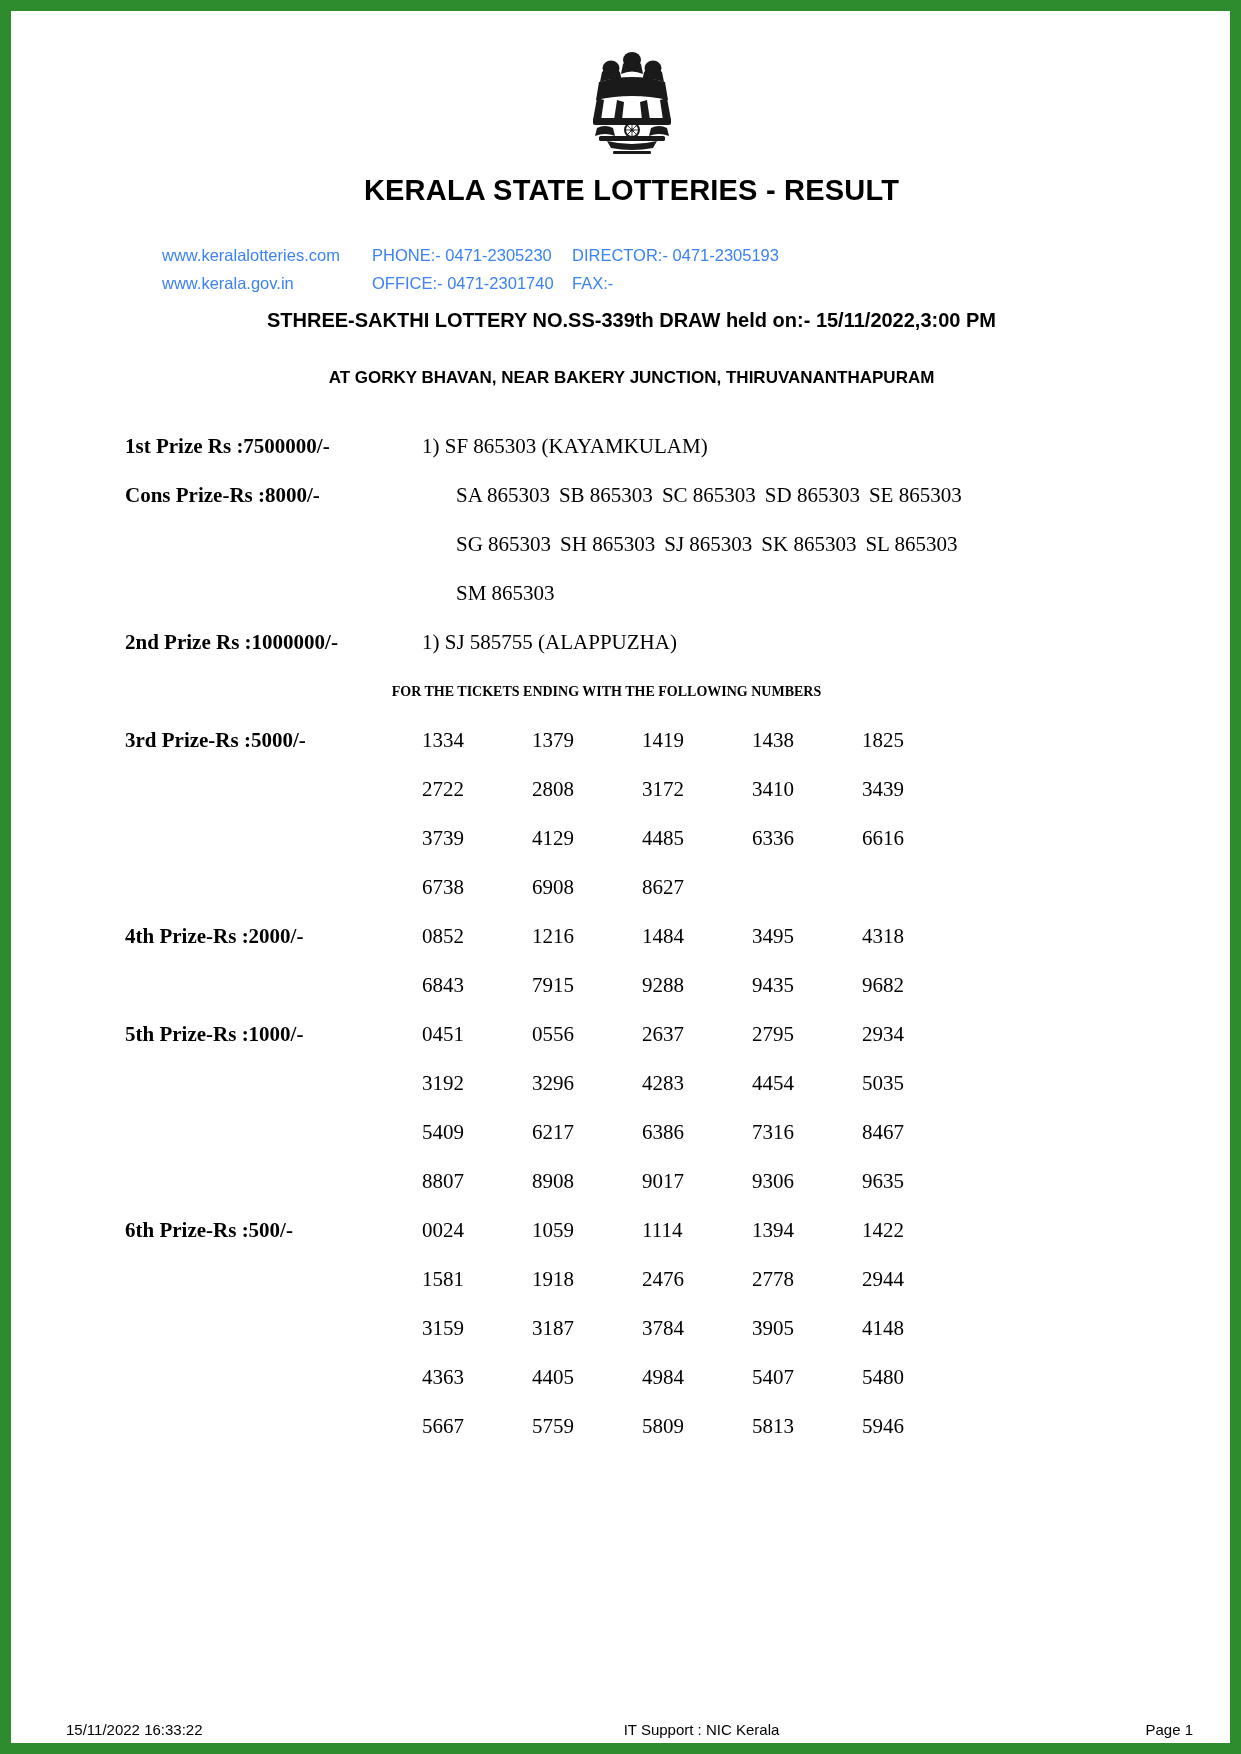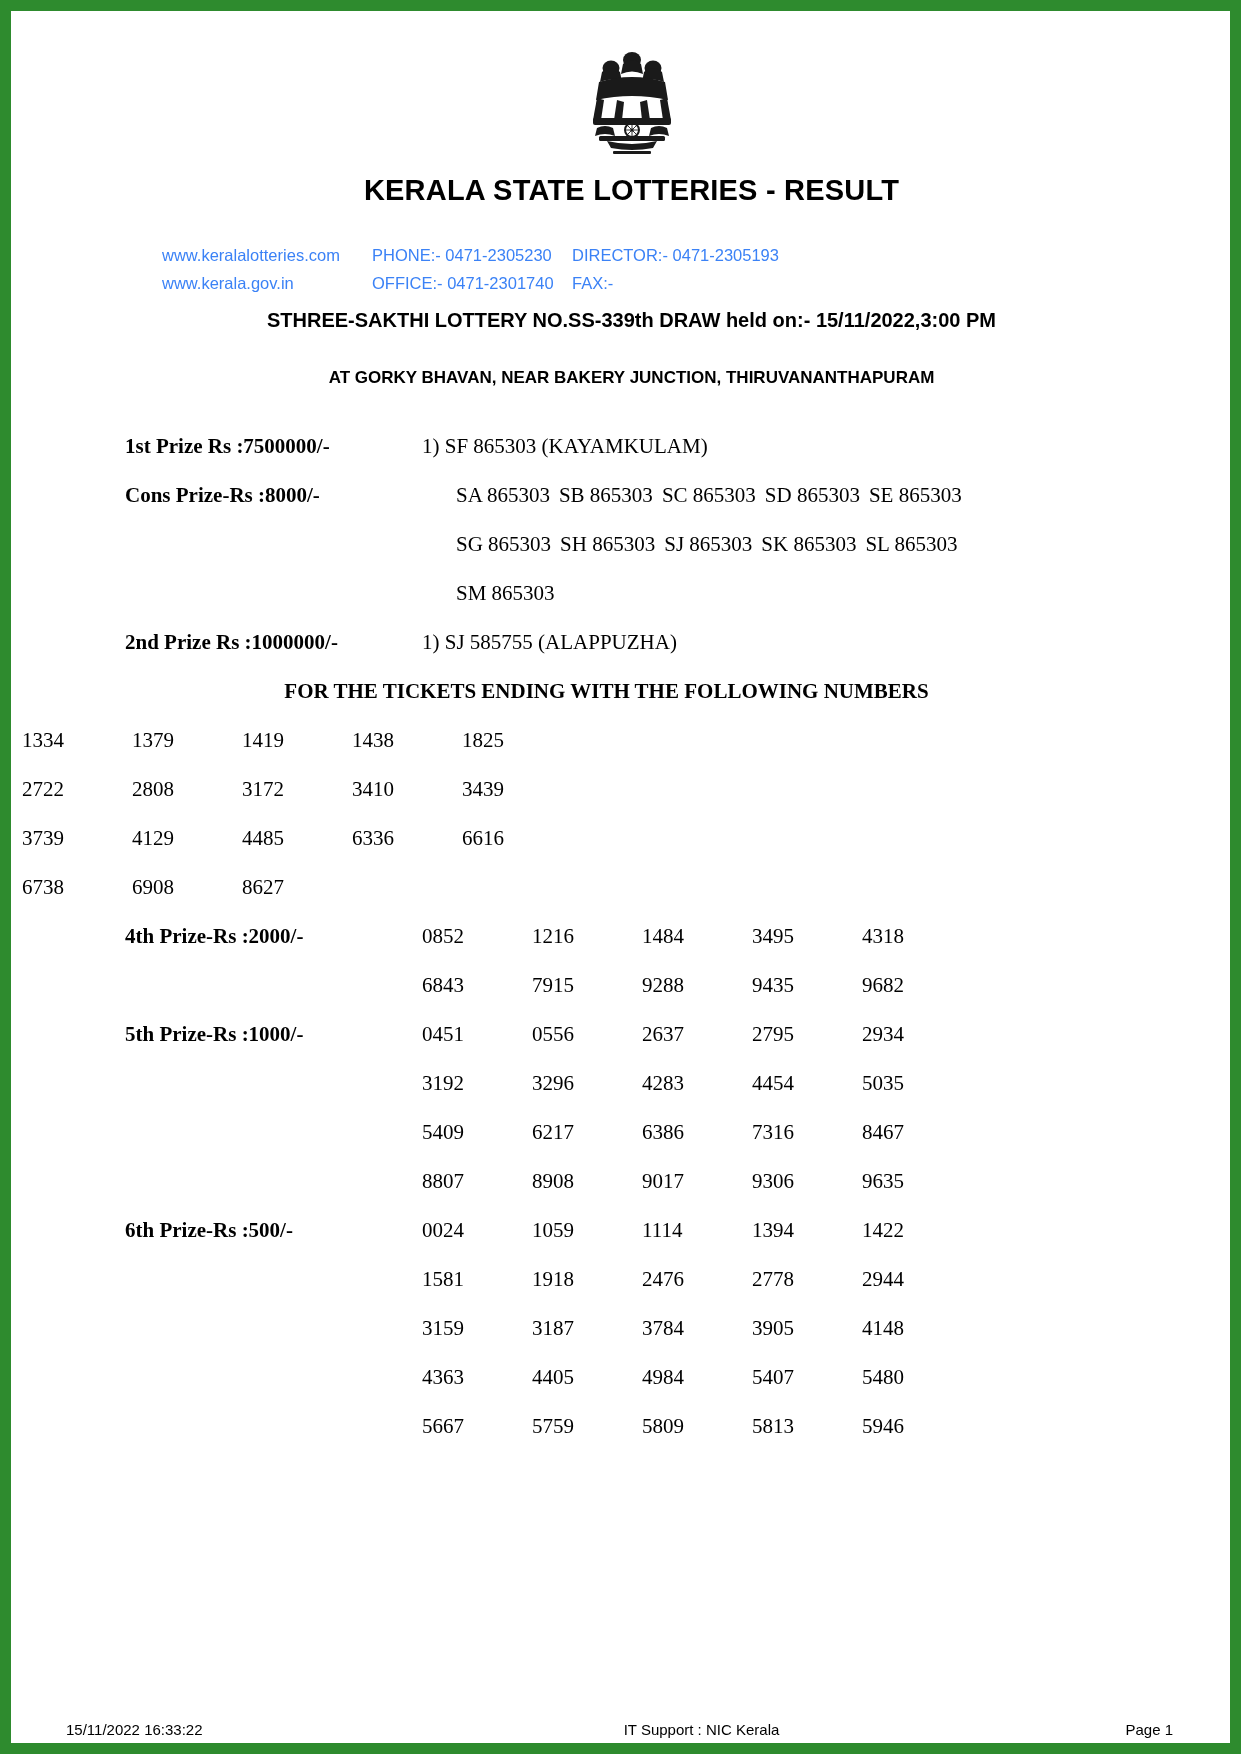--- a/index.html
+++ b/index.html
@@ -125,21 +125,21 @@
     white-space: nowrap;
     margin-left: 34px;
   }
   .cons-item { display: inline-block; }
   .cons-gap { display: inline-block; width: 9px; }
 
   .section-heading {
     text-align: center;
     font-family: "Liberation Serif", serif;
     font-weight: bold;
-    font-size: 21px;
+    font-size: 14px;
     color: #000;
     line-height: 49px;
     padding-right: 50px;
   }
 
   
   .grid-block {
     display: flex;
     align-items: flex-start;
   }
@@ -177,21 +177,21 @@
     width: 1219px;
     display: flex;
     align-items: center;
     font-family: "Liberation Sans", sans-serif;
     font-size: 15px;
     color: #000;
     margin-top: 28px;
   }
   .f-left { width: 400px; padding-left: 44px; box-sizing: border-box; }
   .f-mid { flex: 1; text-align: center; padding-right: 60px; }
-  .f-right { width: 200px; text-align: right; padding-right: 68px; box-sizing: border-box; }
+  .f-right { width: 200px; text-align: right; padding-right: 48px; box-sizing: border-box; }
 </style>
 </head>
 <body>
 
 <div class="page">
   <div class="sheet">
     <div class="inner">
 
       <div class="emblem-wrap">
         <span class="emblem">
@@ -277,20 +277,21 @@
         </div>
 
         <div class="prize-row">
           <div class="prize-label">2nd Prize Rs :1000000/-</div>
           <div class="prize-value">1) SJ 585755 (ALAPPUZHA)</div>
         </div>
 
         <div class="section-heading">FOR THE TICKETS ENDING WITH THE FOLLOWING NUMBERS</div>
 
         <div class="grid-block">
+          <div class="grid-label">3rd Prize-Rs :5000/-</div>
           <div class="grid-nums">
             <div class="num-row">
               <span class="num-cell">1334</span>
               <span class="num-cell">1379</span>
               <span class="num-cell">1419</span>
               <span class="num-cell">1438</span>
               <span class="num-cell">1825</span>
             </div>
             <div class="num-row">
               <span class="num-cell">2722</span>

